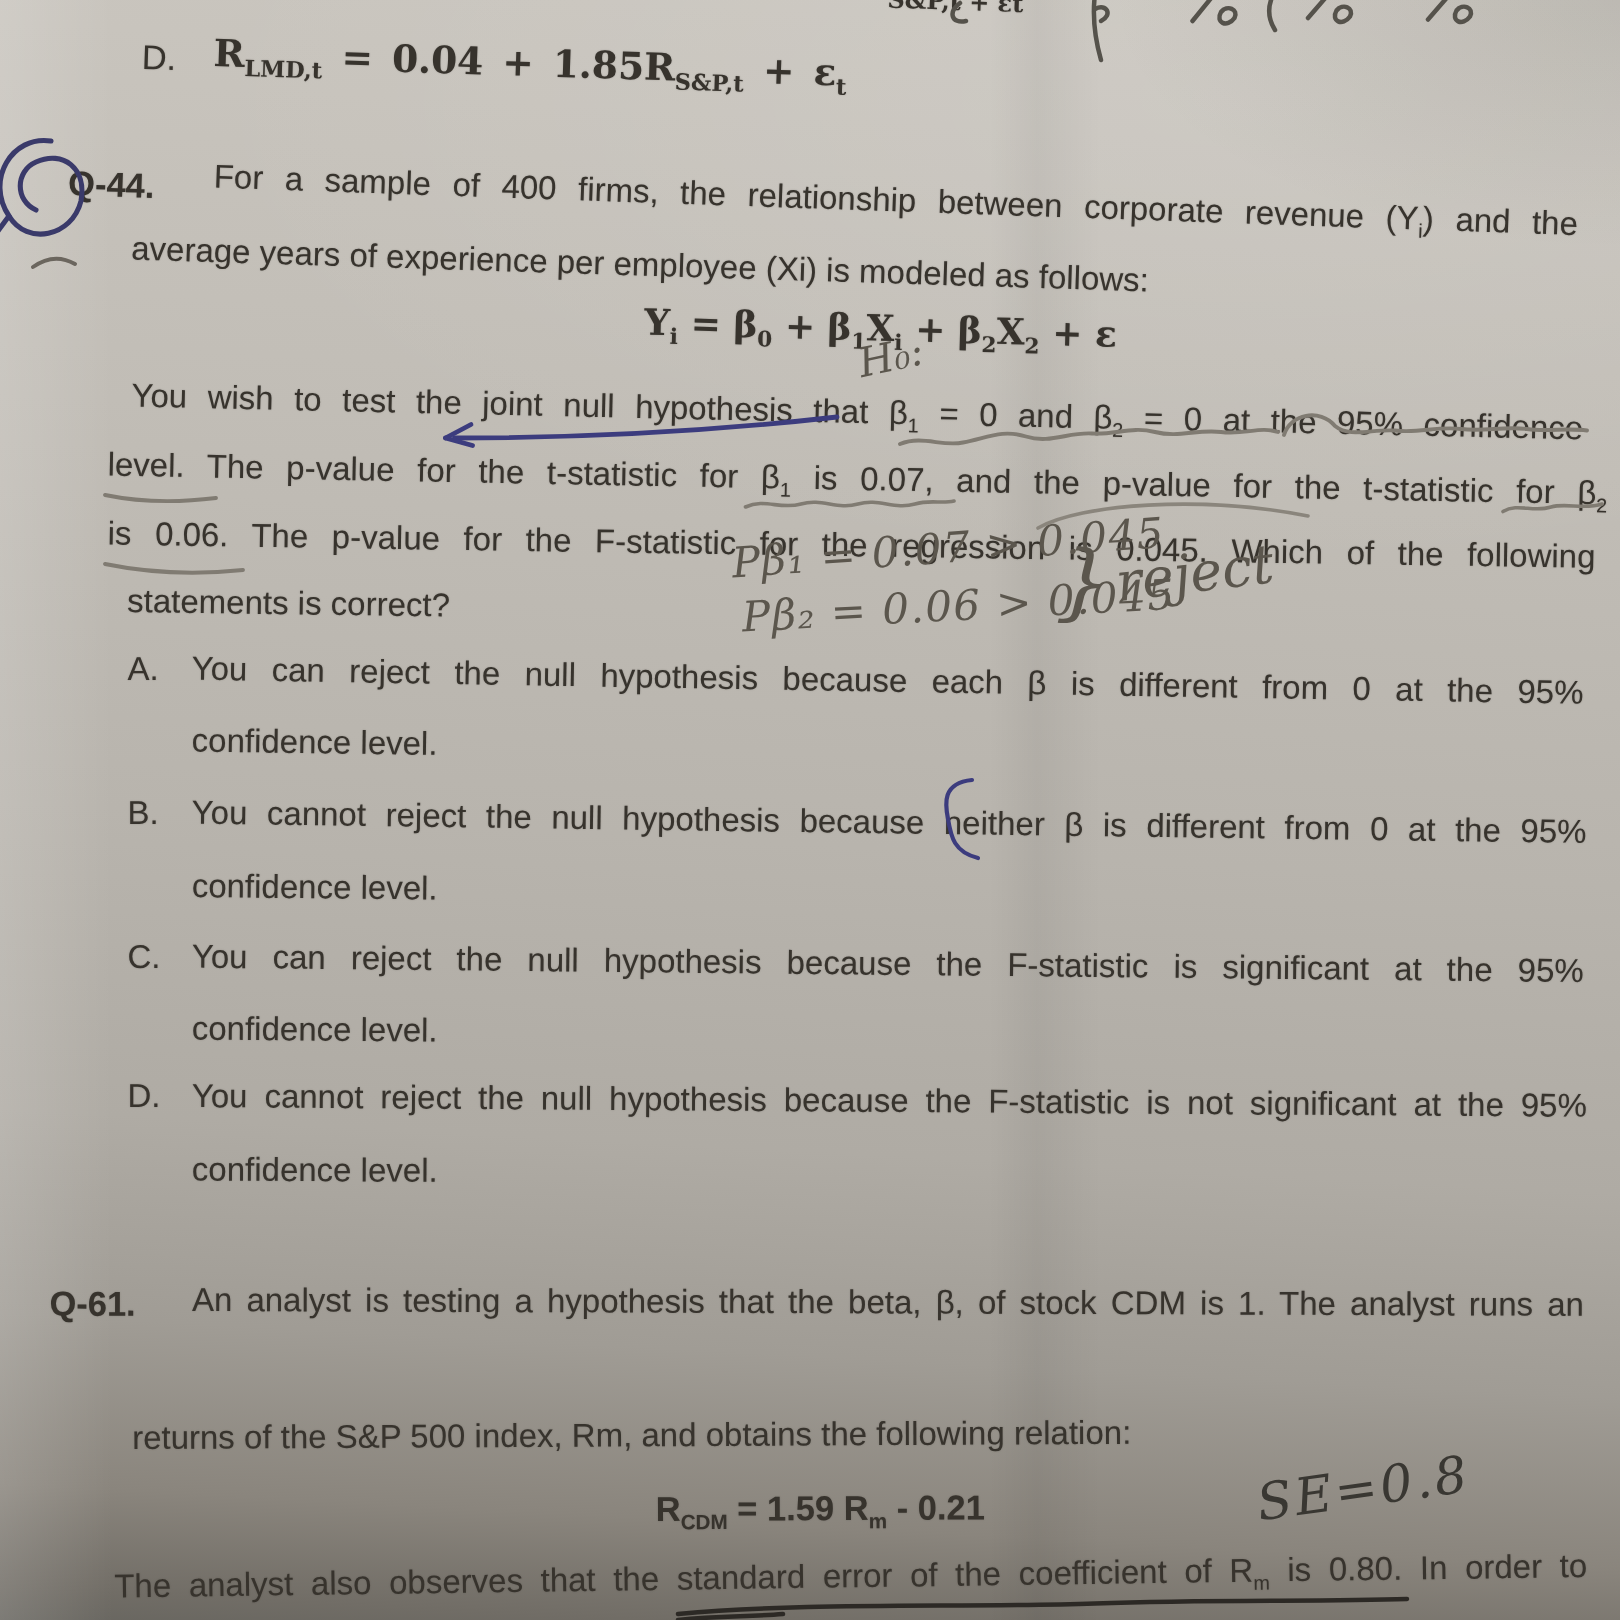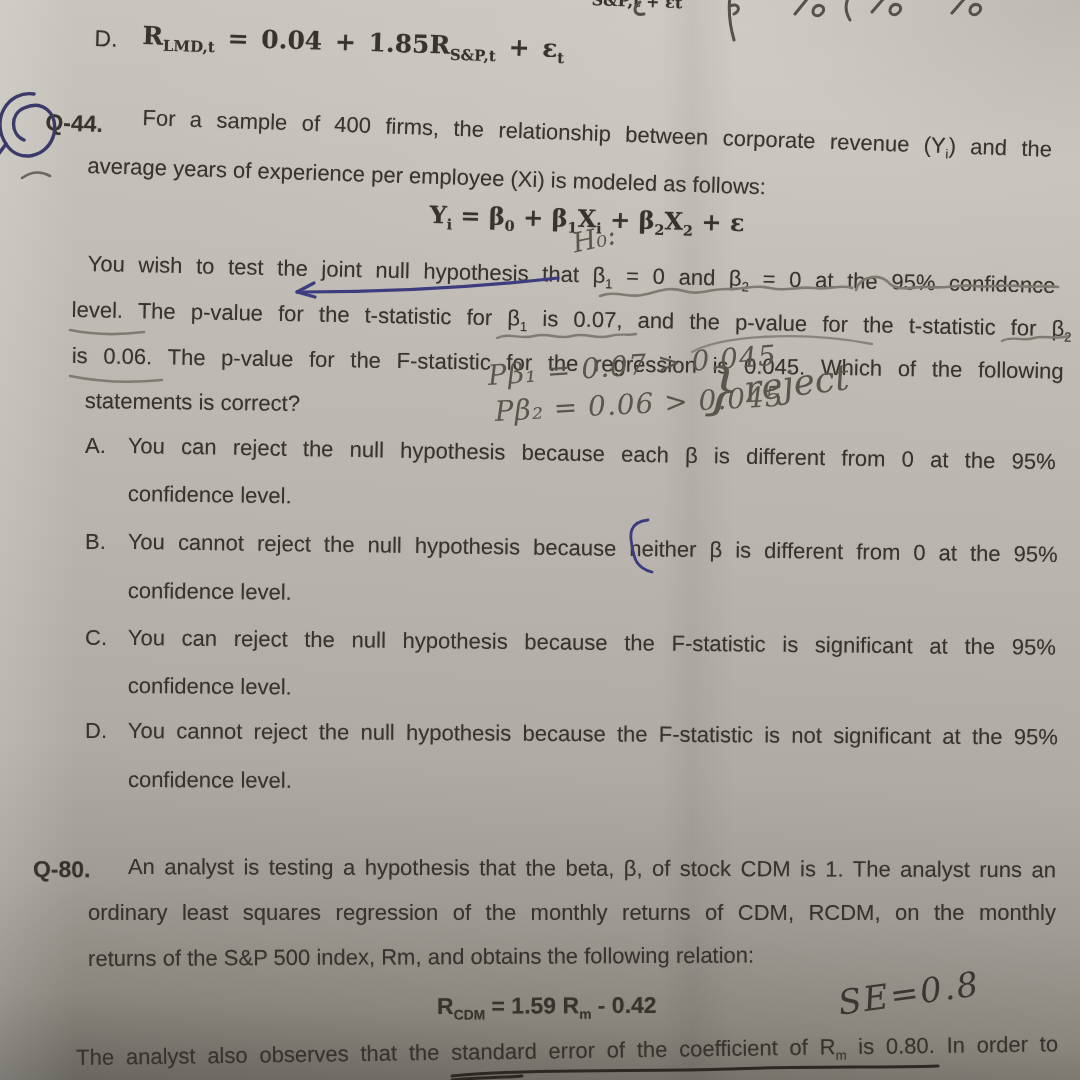--- a/index.html
+++ b/index.html
@@ -66,26 +66,25 @@
   <div class="line" style="left:128px;top:577px;transform:rotate(0.6deg);">confidence level.</div>
 
   <div class="line" style="left:85px;top:624px;">C.</div>
   <div class="line just" style="left:128px;top:624px;width:928px;transform:rotate(0.6deg);">You can reject the null hypothesis because the F-statistic is significant at the 95%</div>
   <div class="line" style="left:128px;top:672px;transform:rotate(0.5deg);">confidence level.</div>
 
   <div class="line" style="left:85px;top:717px;">D.</div>
   <div class="line just" style="left:128px;top:717px;width:930px;transform:rotate(0.4deg);">You cannot reject the null hypothesis because the F-statistic is not significant at the 95%</div>
   <div class="line" style="left:128px;top:766px;transform:rotate(0.3deg);">confidence level.</div>
 
-  <div class="line bold" style="left:33px;top:855px;font-size:23px;transform:rotate(0.2deg);">Q-80.</div>
+  <div class="line bold" style="left:33px;top:855px;font-size:23px;transform:rotate(0.2deg);">Q-61.</div>
   <div class="line just" style="left:128px;top:853px;width:928px;transform:rotate(0.2deg);">An analyst is testing a hypothesis that the beta, β, of stock CDM is 1. The analyst runs an</div>
-  <div class="line just" style="left:88px;top:899px;width:968px;">ordinary least squares regression of the monthly returns of CDM, RCDM, on the monthly</div>
   <div class="line" style="left:88px;top:945px;transform:rotate(-0.3deg);">returns of the S&amp;P 500 index, Rm, and obtains the following relation:</div>
 
-  <div class="line bold" style="left:437px;top:992px;font-size:23px;transform:rotate(-0.3deg);"><span>R</span><sub>CDM</sub><span> = 1.59 R</span><sub>m</sub><span> - 0.42</span></div>
+  <div class="line bold" style="left:437px;top:992px;font-size:23px;transform:rotate(-0.3deg);"><span>R</span><sub>CDM</sub><span> = 1.59 R</span><sub>m</sub><span> - 0.21</span></div>
 
   <div class="hw hw-ink" style="left:836px;top:986px;font-size:34px;letter-spacing:2px;transform:rotate(-8deg);">SE=0.8</div>
 
   <div class="line just" style="left:76px;top:1044px;width:982px;transform:rotate(-0.8deg);"><span>The analyst also observes that the standard error of the coefficient of R</span><sub>m</sub><span> is 0.80. In order to</span></div>
 
   <svg class="marks" width="1080" height="1080" viewBox="0 0 1080 1080" fill="none">
 
     <g stroke="#3c3c7e" stroke-width="3.2" stroke-linecap="round">
       <path d="M558,278 C470,288 380,292 303,292"></path>
       <path d="M297,292 L314,283"></path>

